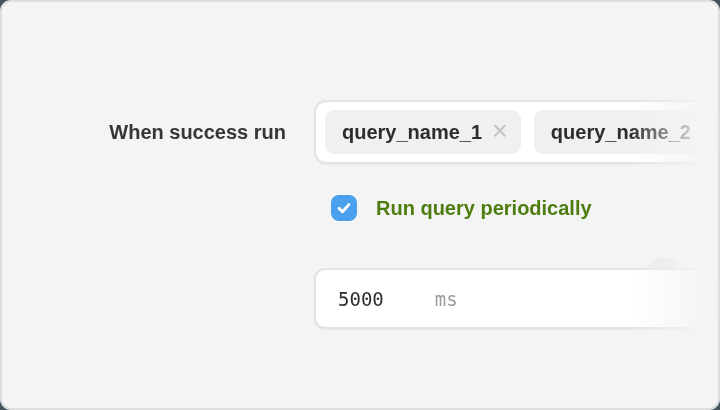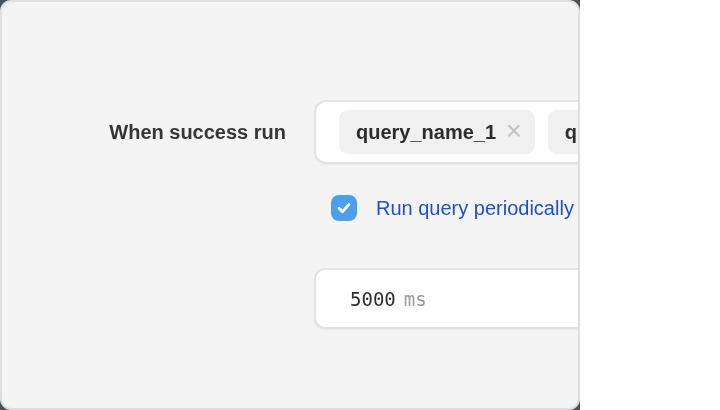--- a/index.html
+++ b/index.html
@@ -1,18 +1,18 @@
 <!DOCTYPE html>
 <html><head>
 <meta charset="utf-8">
 <style>
   html,body { margin:0; padding:0; }
   .stage {
     position:relative;
-    width:580px; height:410px;
+    width:720px; height:410px;
     background:#44535c; 
     overflow:hidden;
     font-family:"Liberation Sans", sans-serif;
   }
   .card {
     position:absolute; inset:0;
     box-sizing:border-box;
     background:#f4f4f4;
     border:2px solid #dedede;
     border-radius:11px;
@@ -31,21 +31,21 @@
   
   .multiselect {
     position:absolute; left:312px; top:98px;
     width:402px; height:64px;
     box-sizing:border-box;
     background:#ffffff;
     border:2px solid #e3e3e3;
     border-radius:12px;
     box-shadow:0 1px 2px rgba(0,0,0,0.04);
     display:flex; align-items:center;
-    padding:0 23px; gap:13px;
+    padding:0 9px; gap:13px;
     overflow:hidden;
     z-index:2;
   }
   .chip {
     height:44px;
     background:#f0f0f0;
     border-radius:9px;
     display:flex; align-items:center;
     padding:0 13px 0 17px; gap:10px;
     flex:0 0 auto;
@@ -64,21 +64,21 @@
   .checkbox {
     position:absolute; left:329px; top:193px;
     width:26px; height:26px;
     background:#4aa0ec; border-radius:8px;
     display:flex; align-items:center; justify-content:center;
     z-index:2;
   }
   .checkbox svg { display:block; }
   .checkbox-label {
     position:absolute; left:374px; top:194px;
-    font-size:20px; font-weight:400; color:#1d4ed8;
+    font-size:20px; font-weight:700; color:#4d7c0f;
     line-height:24px; white-space:nowrap;
     z-index:2;
   }
 
   
   .peek {
     position:absolute; left:644px; top:255px;
     width:34px; height:34px;
     background:#e9e9e9; border-radius:50%;
     z-index:1;
@@ -87,22 +87,23 @@
   
   .text-input {
     position:absolute; left:312px; top:266px;
     width:402px; height:61px;
     box-sizing:border-box;
     background:#ffffff;
     border:2px solid #e3e3e3;
     border-radius:11px;
     box-shadow:0 1px 2px rgba(0,0,0,0.05);
     display:flex; align-items:center;
-    padding:0 0 0 34px;
+    padding:0 0 0 22px;
     z-index:2;
+    gap:43px;
   }
   .text-input .val {
     font-family:"DejaVu Sans Mono", monospace;
     font-size:19px; color:#2e2e2e;
   }
   .text-input .unit {
     font-family:"DejaVu Sans Mono", monospace;
     font-size:19px; color:#9c9c9c;
     margin-left:8px;
   }

